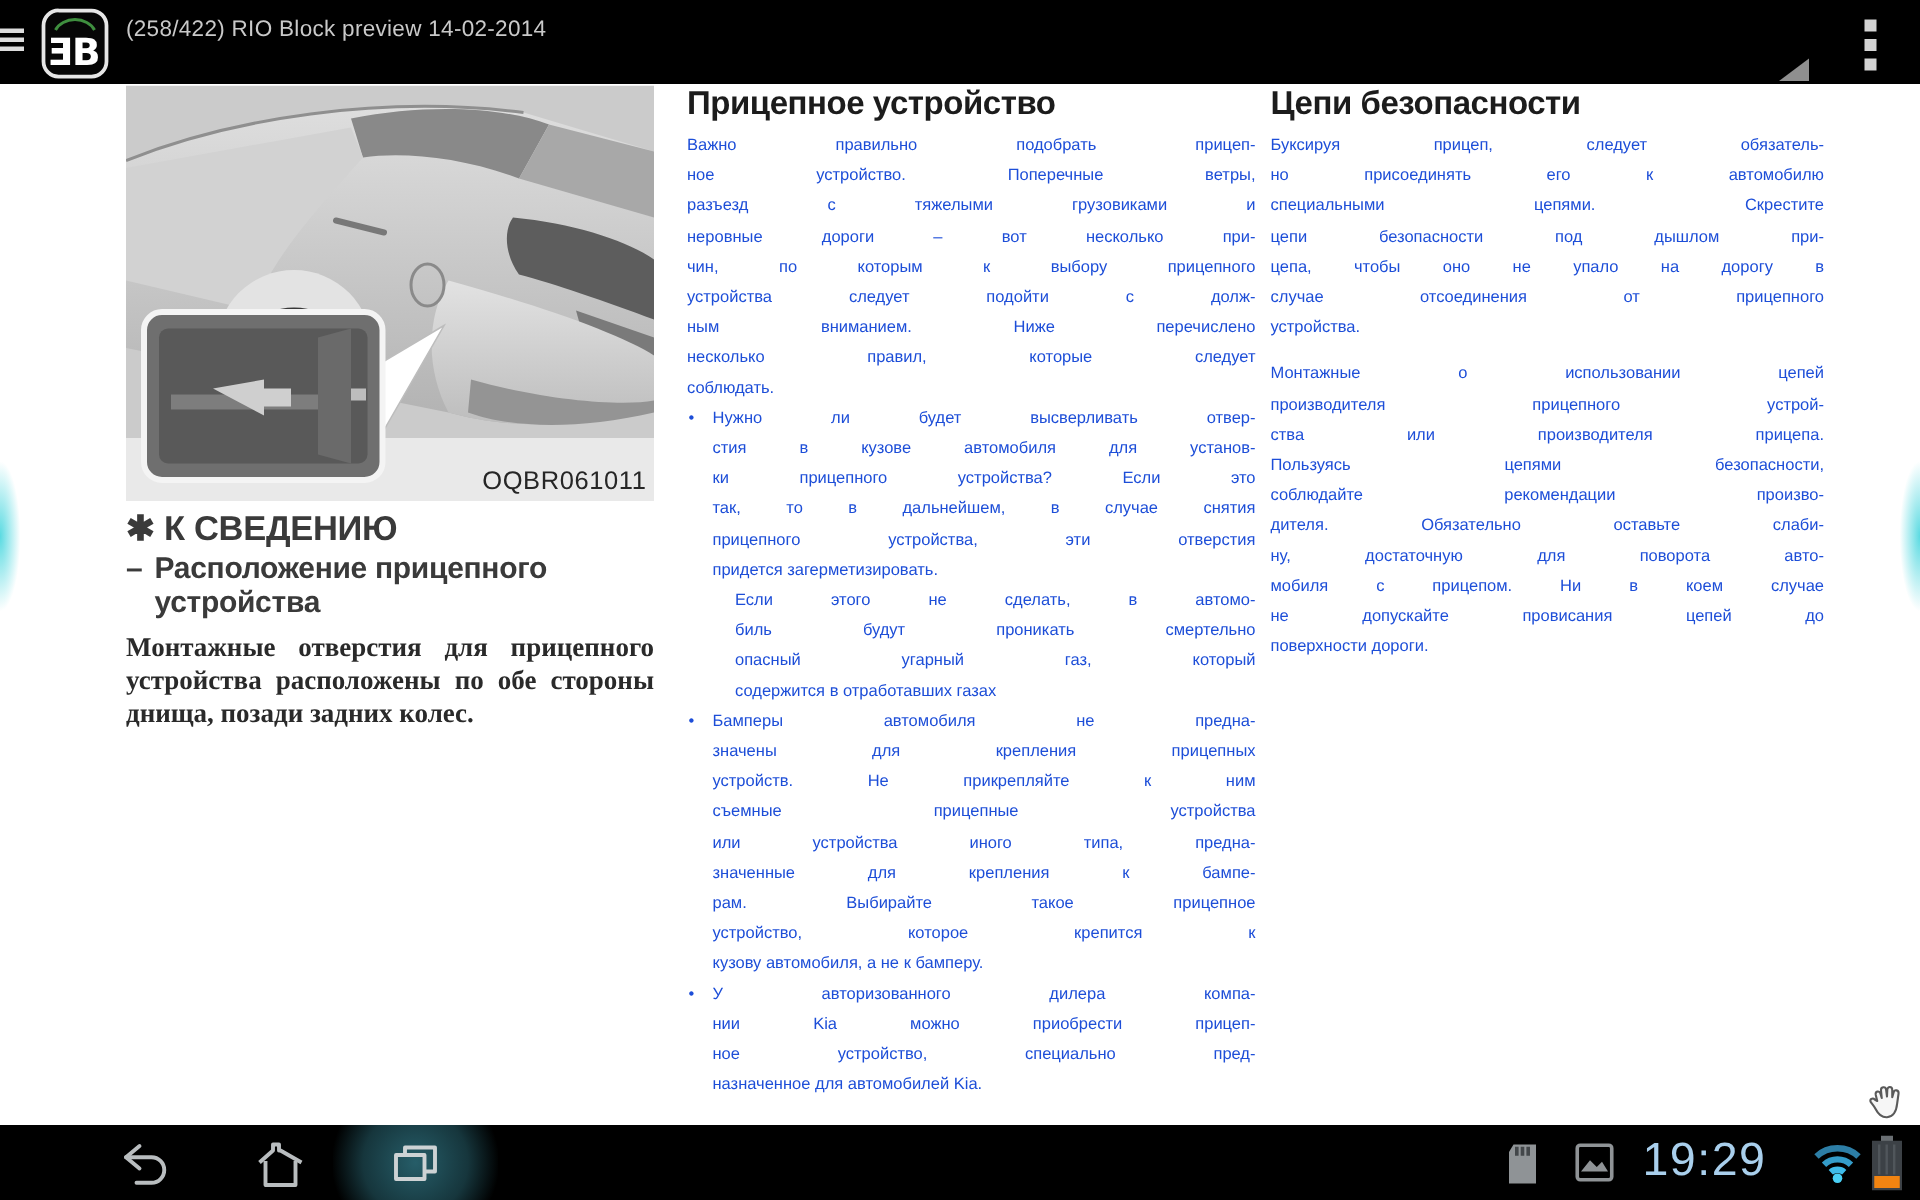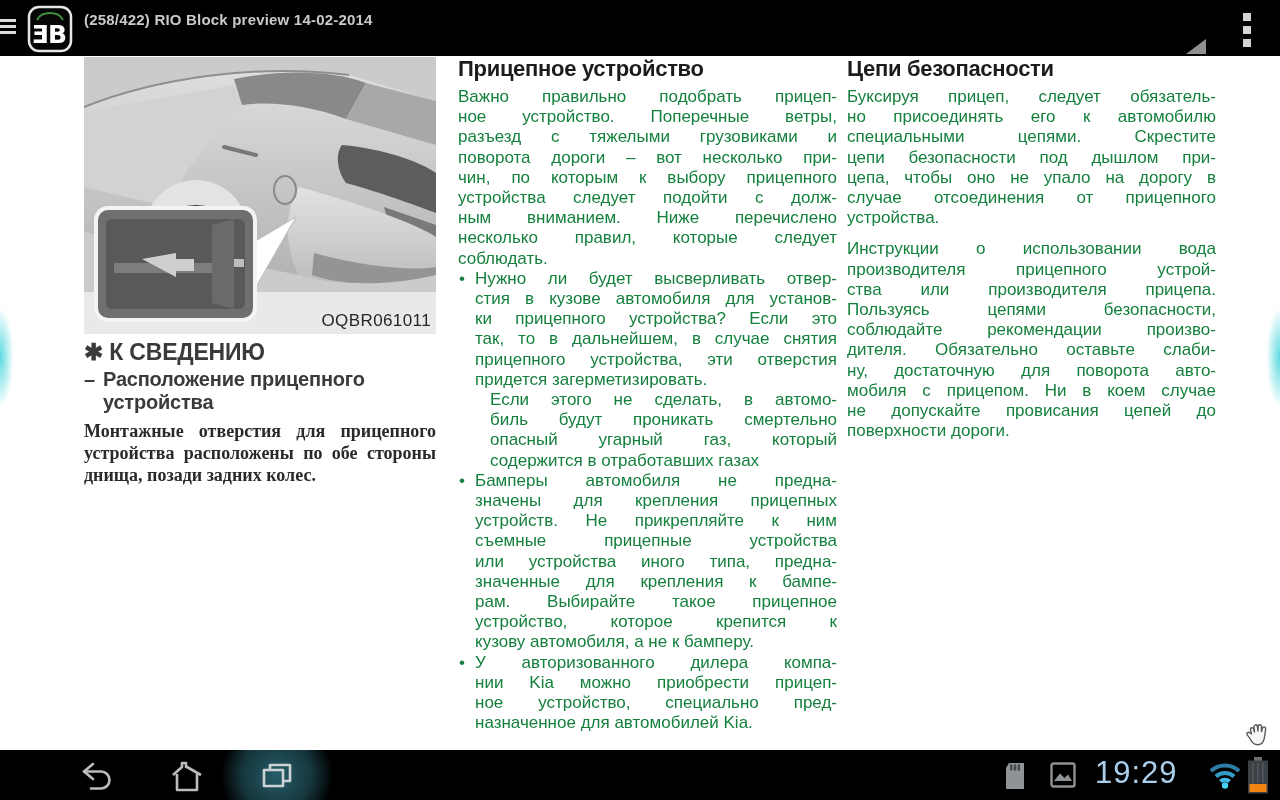--- a/index.html
+++ b/index.html
@@ -6,37 +6,37 @@
   html,body { width:1280px; height:800px; overflow:hidden; background:#000; }
   body { font-family:"Liberation Sans", sans-serif; }
   #screen { position:relative; width:1280px; height:800px; background:#000; }
 
   
   #topbar { position:absolute; left:0; top:0; width:1280px; height:56px; background:#000; }
   #hamburger { position:absolute; left:0; top:19px; width:16px; height:18px; }
   #hamburger div { width:16px; height:3px; background:#dcdcdc; margin-bottom:3px; }
   #applogo { position:absolute; left:27px; top:5px; }
   #title { position:absolute; left:84px; top:0; height:39px; display:flex; align-items:center;
-           color:#c9c9c9; font-size:15px; font-weight:bold; letter-spacing:.2px; }
+           color:#c9c9c9; font-size:15px; font-weight:normal; letter-spacing:.2px; }
   #corner-triangle { position:absolute; left:1186px; top:39px; width:0; height:0;
            border-left:20px solid transparent; border-bottom:15px solid #8f8f8f; }
   #overflow { position:absolute; left:1243px; top:13px; }
   #overflow div { width:8px; height:8px; background:#d4d4d4; margin-bottom:5px; }
 
   
   #content { position:absolute; left:0; top:56px; width:1280px; height:694px; background:#fff;
              overflow:hidden; color:#111; }
   .col { position:absolute; top:1px; }
   #col-left  { left:84px;  width:352px; }
   #col-mid   { left:458px; width:379px; }
   #col-right { left:847px; width:369px; }
 
   .col-heading { font-size:22px; line-height:24px; font-weight:bold; color:#1c1c1c;
                  letter-spacing:-.3px; margin-bottom:6px; }
-  .body-par { font-size:17px; line-height:20.2px; color:#15803d; }
+  .body-par { font-size:11px; line-height:20.2px; color:#1d4ed8; }
   .jline { text-align:justify; text-align-last:justify; }
   .par .jline:last-child { text-align-last:left; }
   .plain .jline { text-align:left; text-align-last:auto; }
 
   .bullet { position:relative; padding-left:17px; }
   .bullet .marker { position:absolute; left:1px; top:0; }
   .bullet-note { margin-left:32px; }
   .rc-par2 { margin-top:11px; }
 
   
@@ -187,21 +187,21 @@
           </div>
       </div>
     </div>
 
     <div class="col" id="col-mid">
       <div class="col-heading">Прицепное устройство</div>
       <div class="body-par par">
           <div class="jline">Важно правильно подобрать прицеп-</div>
           <div class="jline">ное устройство. Поперечные ветры,</div>
           <div class="jline">разъезд с тяжелыми грузовиками и</div>
-          <div class="jline">поворота дороги – вот несколько при-</div>
+          <div class="jline">неровные дороги – вот несколько при-</div>
           <div class="jline">чин, по которым к выбору прицепного</div>
           <div class="jline">устройства следует подойти с долж-</div>
           <div class="jline">ным вниманием. Ниже перечислено</div>
           <div class="jline">несколько правил, которые следует</div>
           <div class="jline">соблюдать.</div>
         </div>
       <div class="body-par bullet">
         <span class="marker">•</span>
         <div class="par">
             <div class="jline">Нужно ли будет высверливать отвер-</div>
@@ -248,21 +248,21 @@
       <div class="body-par par">
           <div class="jline">Буксируя прицеп, следует обязатель-</div>
           <div class="jline">но присоединять его к автомобилю</div>
           <div class="jline">специальными цепями. Скрестите</div>
           <div class="jline">цепи безопасности под дышлом при-</div>
           <div class="jline">цепа, чтобы оно не упало на дорогу в</div>
           <div class="jline">случае отсоединения от прицепного</div>
           <div class="jline">устройства.</div>
         </div>
       <div class="body-par par rc-par2">
-          <div class="jline">Инструкции о использовании вода</div>
+          <div class="jline">Монтажные о использовании цепей</div>
           <div class="jline">производителя прицепного устрой-</div>
           <div class="jline">ства или производителя прицепа.</div>
           <div class="jline">Пользуясь цепями безопасности,</div>
           <div class="jline">соблюдайте рекомендации произво-</div>
           <div class="jline">дителя. Обязательно оставьте слаби-</div>
           <div class="jline">ну, достаточную для поворота авто-</div>
           <div class="jline">мобиля с прицепом. Ни в коем случае</div>
           <div class="jline">не допускайте провисания цепей до</div>
           <div class="jline">поверхности дороги.</div>
         </div>

